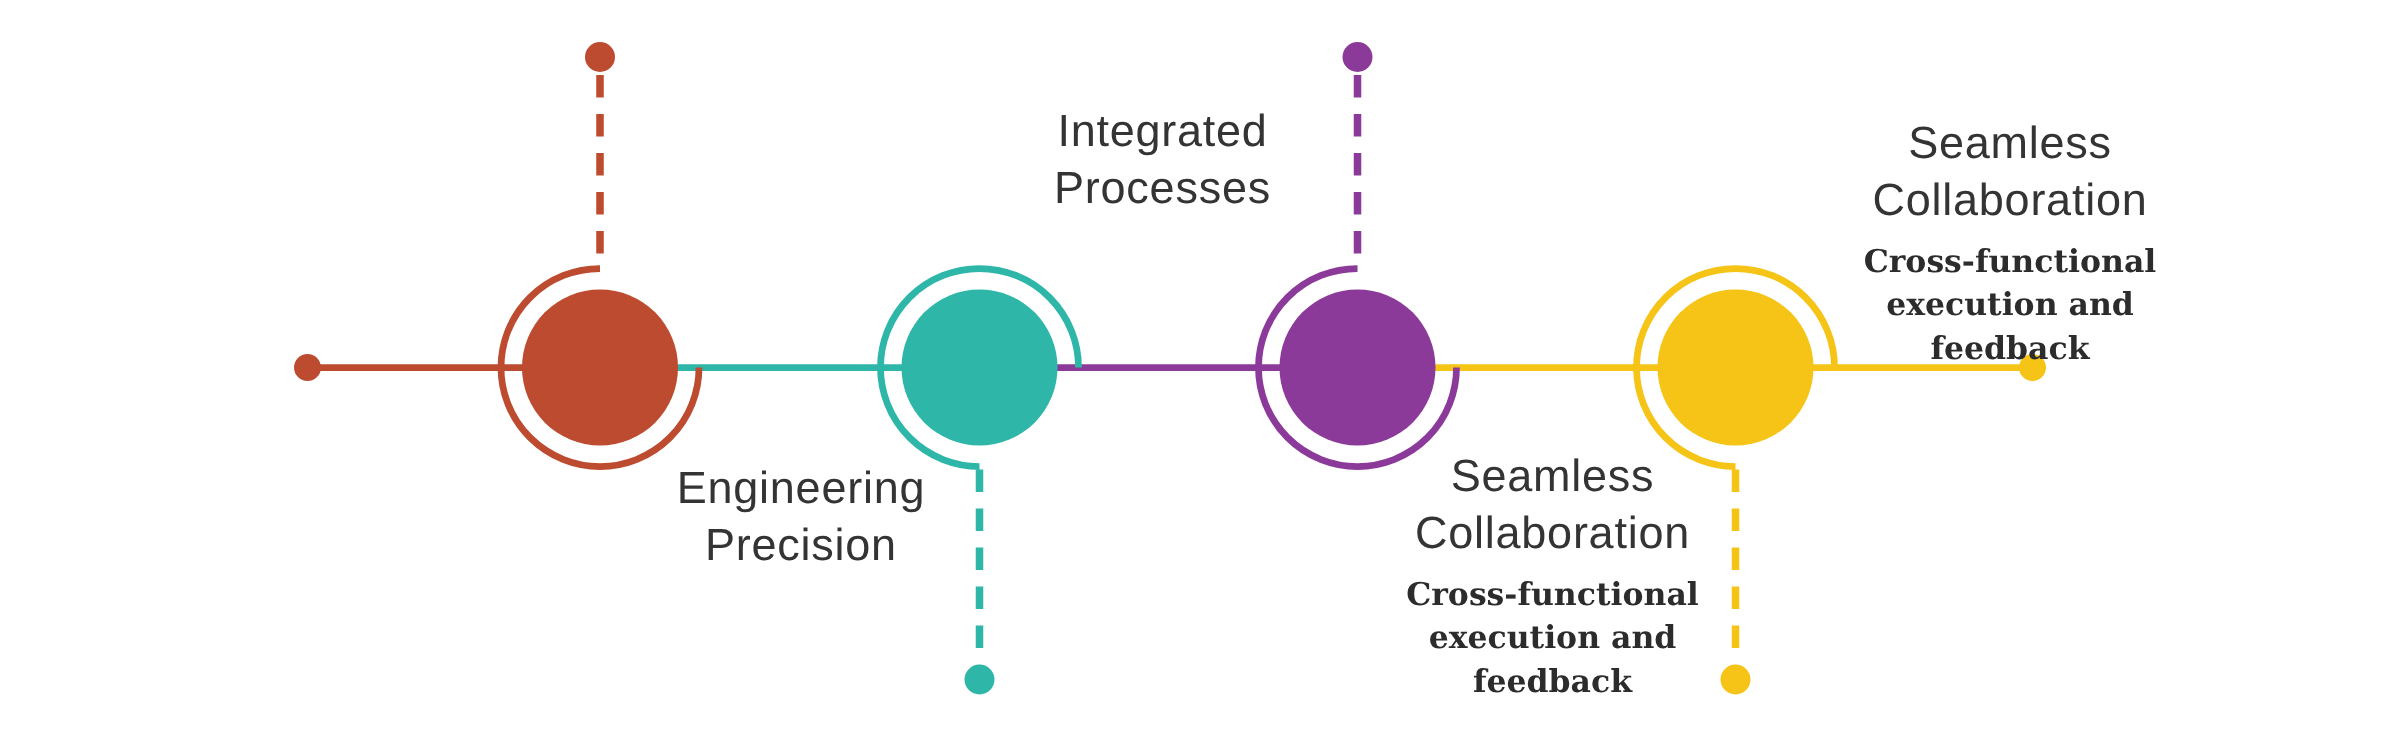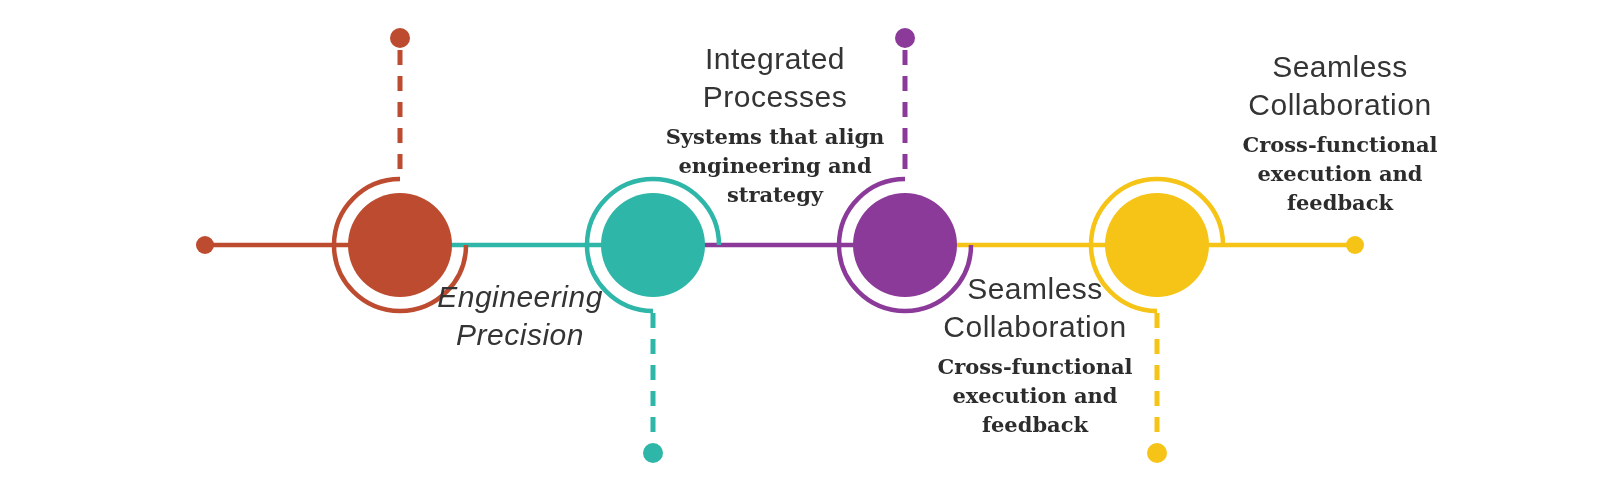--- a/index.html
+++ b/index.html
@@ -17,20 +17,21 @@
   }
   .diagram-svg {
     position: absolute;
     left: 0;
     top: 0;
   }
   .label {
     position: absolute;
     text-align: center;
     color: #343434;
+    margin-top: 29px;
   }
   .label .title {
     font-family: "Liberation Sans", sans-serif;
     font-size: 30px;
     font-weight: 500;
     letter-spacing: 0.5px;
     line-height: 1.28;
     color: #343434;
   }
   .label .subtitle {
@@ -70,27 +71,26 @@
     <path d="M 719 245 A 66 66 0 1 0 653 311" fill="none" stroke-width="4.5" stroke="#2eb6a8"></path>
     <path d="M 905 179 A 66 66 0 1 0 971 245" fill="none" stroke-width="4.5" stroke="#8c3a99"></path>
     <path d="M 1223 245 A 66 66 0 1 0 1157 311" fill="none" stroke-width="4.5" stroke="#f5c416"></path>
 
     <circle cx="400" cy="245" r="52" fill="#bd4b2f"></circle>
     <circle cx="653" cy="245" r="52" fill="#2eb6a8"></circle>
     <circle cx="905" cy="245" r="52" fill="#8c3a99"></circle>
     <circle cx="1157" cy="245" r="52" fill="#f5c416"></circle>
   </svg>
 
-  <div class="label" style="left:390px; top:278px; width:260px;font-style:italic;">
+  <div class="label" style="left:404px; top:278px; width:260px;">
     <div class="title">Engineering Precision</div>
   </div>
 
   <div class="label" style="left:650px; top:40px; width:250px;">
     <div class="title">Integrated Processes</div>
-    <div class="subtitle">Systems that align engineering and strategy</div>
   </div>
 
   <div class="label" style="left:905px; top:270px; width:260px;">
     <div class="title">Seamless Collaboration</div>
     <div class="subtitle">Cross-functional execution and feedback</div>
   </div>
 
   <div class="label" style="left:1210px; top:48px; width:260px;">
     <div class="title">Seamless Collaboration</div>
     <div class="subtitle">Cross-functional execution and feedback</div>

